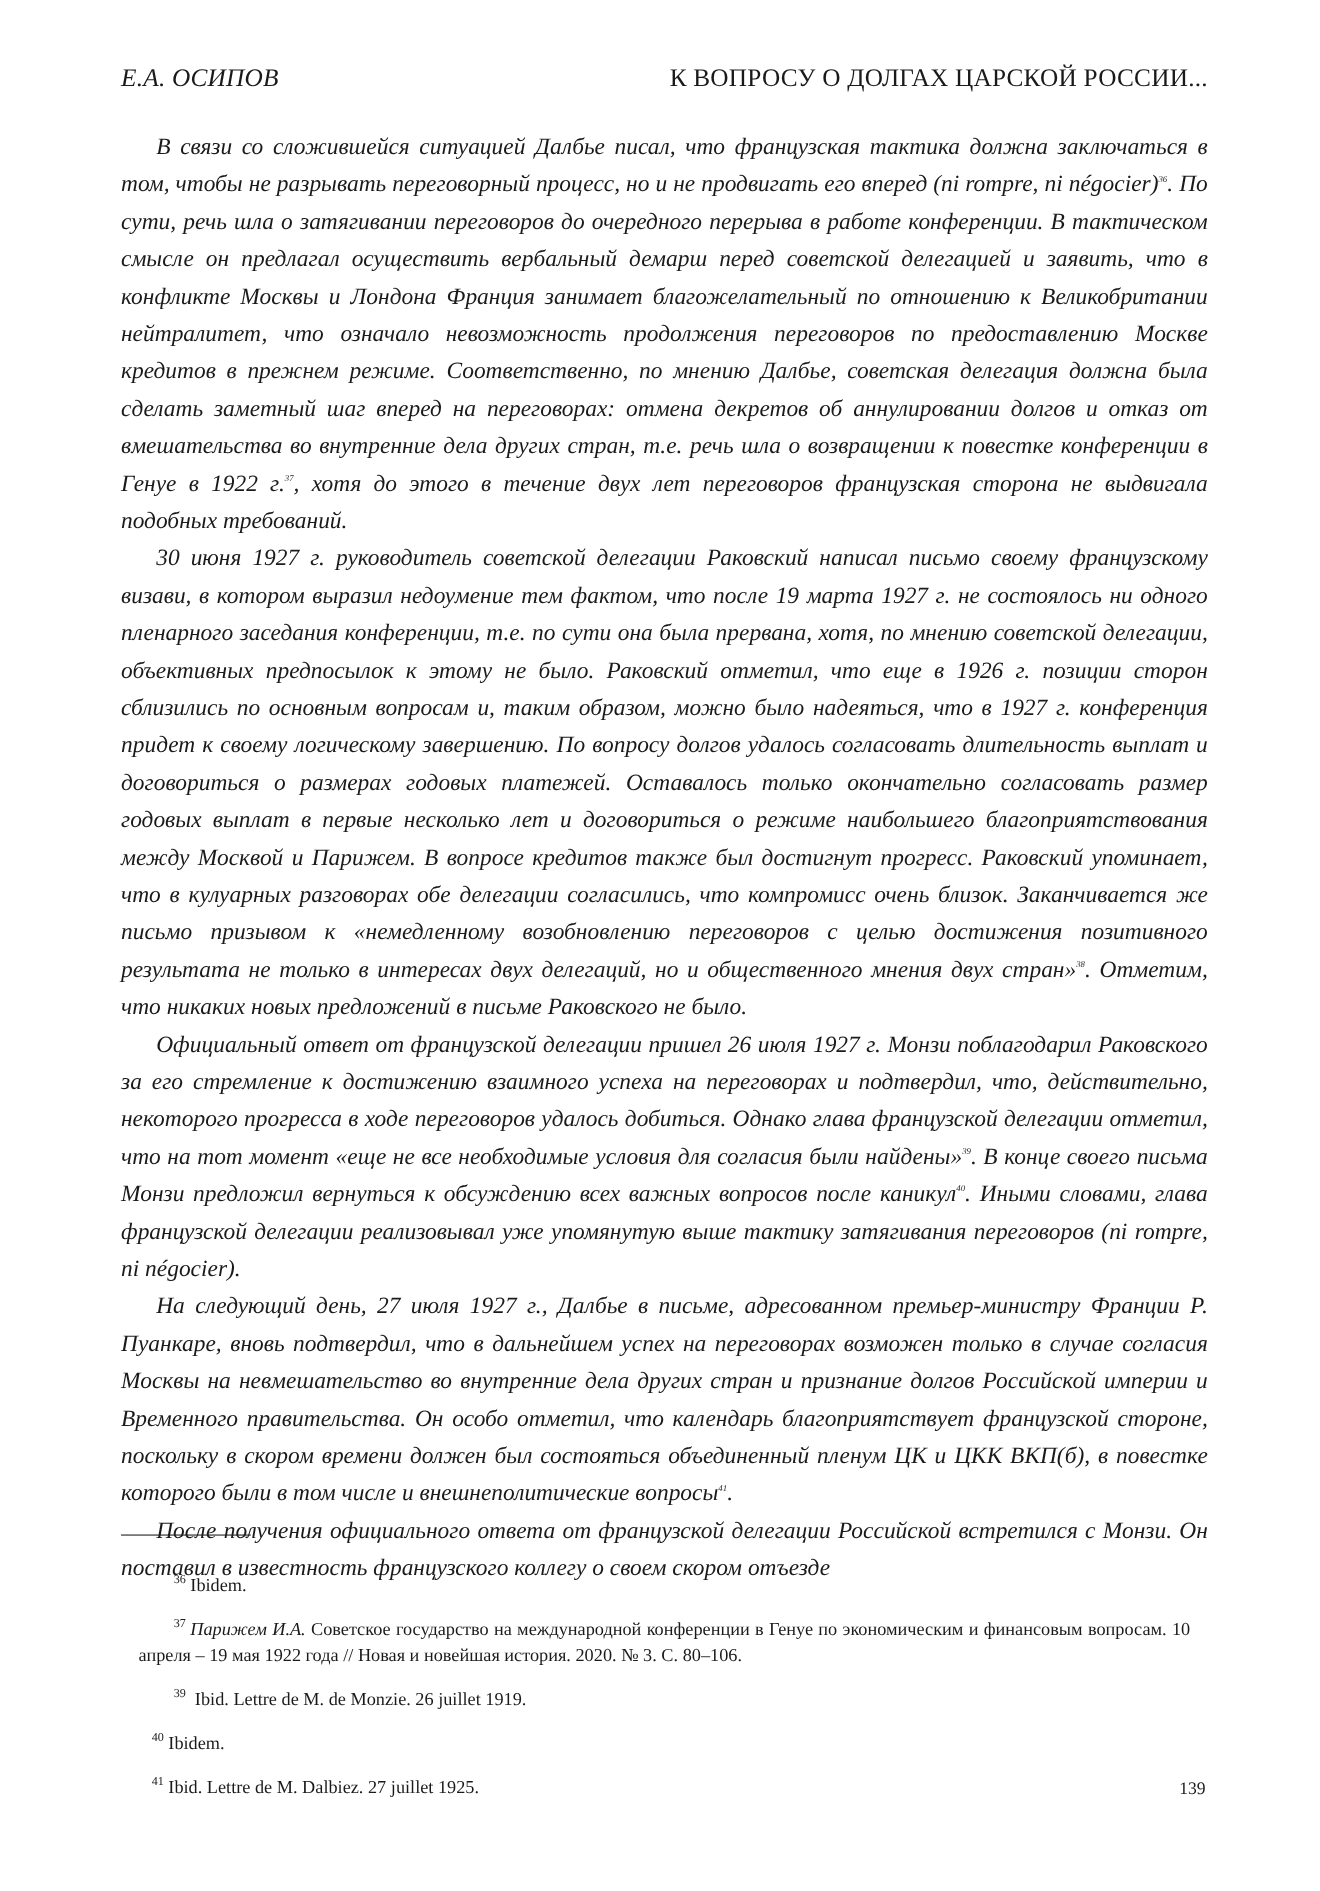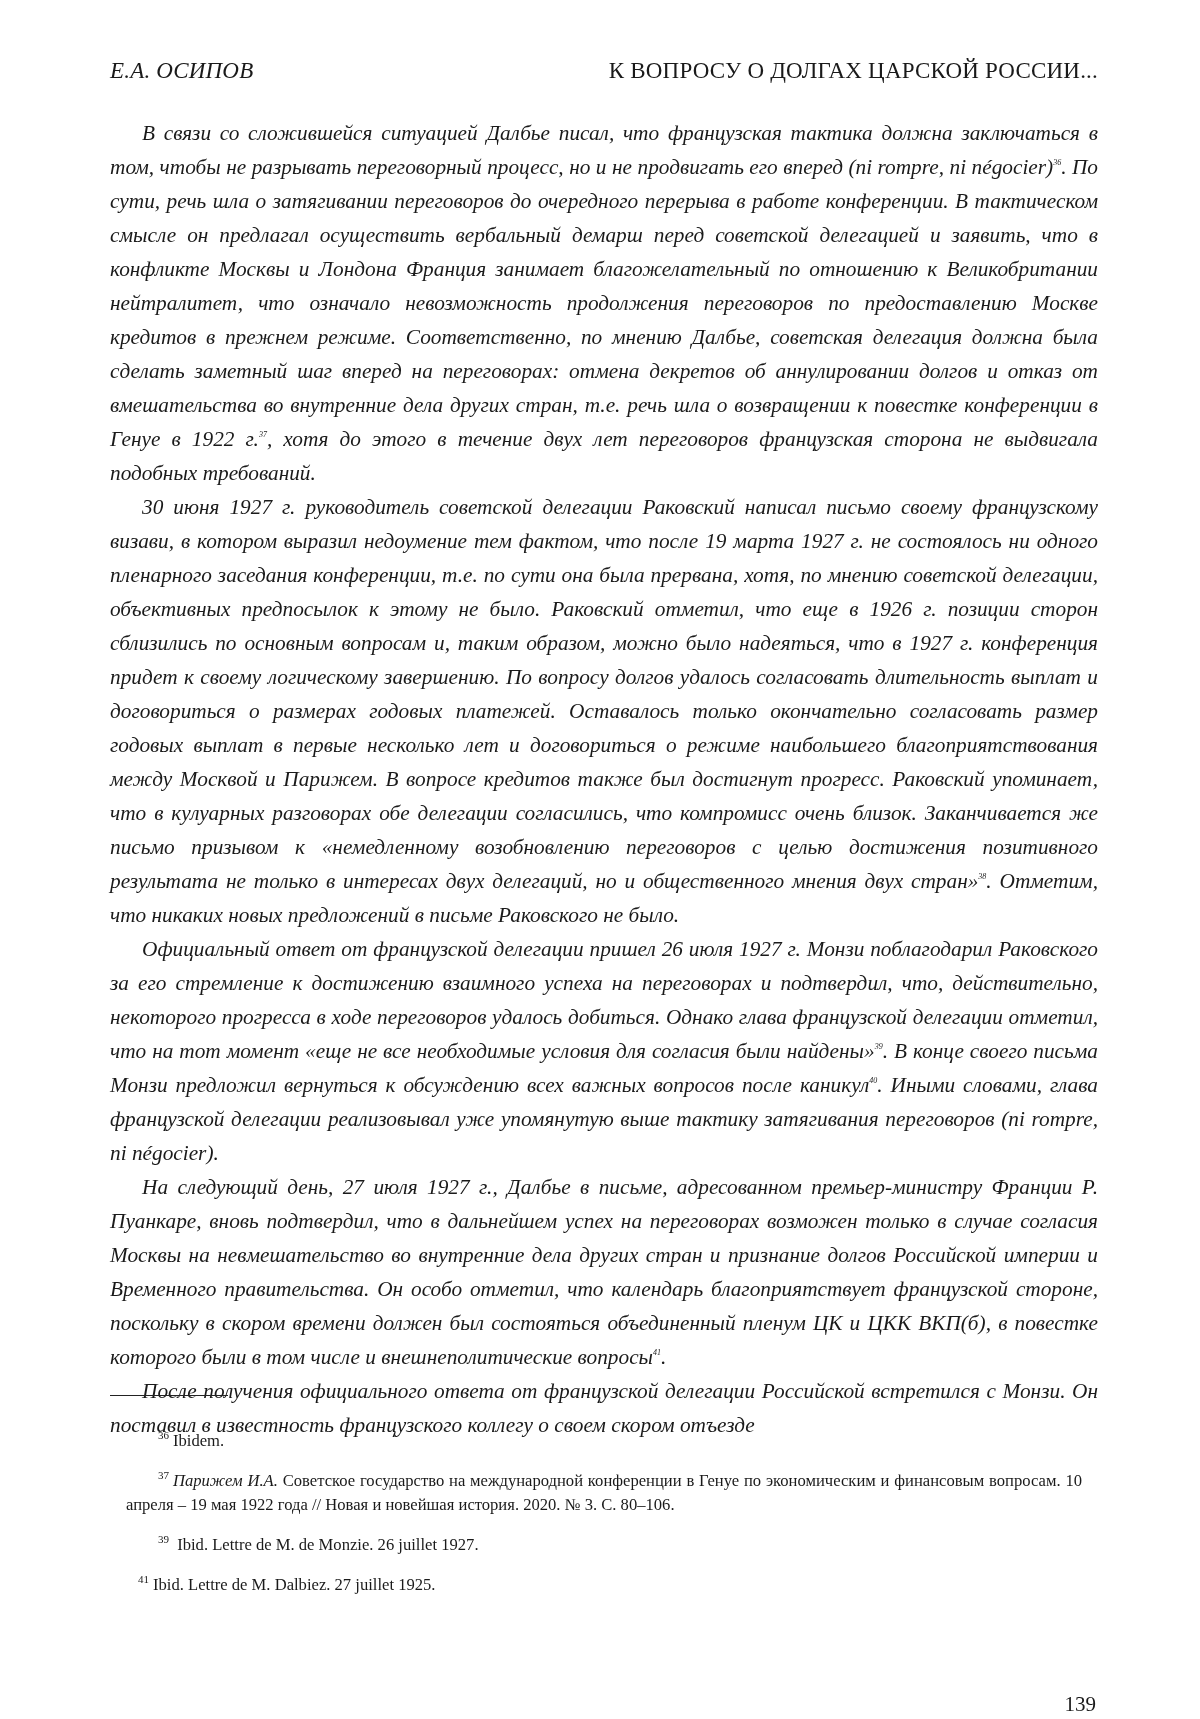--- a/index.html
+++ b/index.html
@@ -21,22 +21,22 @@
     .rule { position: absolute; top: 1395px; left: 0; width: 118px; height: 0; border-top: 1.5px solid #222; }
     .footnotes {
       position: absolute; top: 1413px; left: 0; width: 988px;
       font-family: "Liberation Serif", serif; font-size: 16.6px; line-height: 24px; text-align: justify;
     }
     .footnotes .fn-item { margin: 16px; text-indent: 32px; }
     .footnotes .fn-item.noindent { text-indent: 12px; }
     .footnotes sup { font-size: 11px; vertical-align: 7px; line-height: 0; margin-right: 4px; }
     .footnotes i { font-style: italic; }
     .page-number {
-      position: absolute; top: 1692px; right: 2px;
-      font-family: "Liberation Serif", serif; font-size: 21px;
+      position: absolute; top: 1618px; right: 2px;
+      font-family: "Liberation Serif", serif; font-size: 16px;
     }
   </style>
 </head>
 <body>
 
 <div class="page">
   <div class="running-head">
     <span class="rh-left">Е.А. ОСИПОВ</span>
     <span class="rh-right">К ВОПРОСУ О ДОЛГАХ ЦАРСКОЙ РОССИИ...</span>
   </div>
@@ -47,18 +47,19 @@
       <p><span>Официальный ответ от французской делегации пришел 26 июля 1927 г. Монзи по­благодарил Раковского за его стремление к достижению взаимного успеха на перегово­рах и подтвердил, что, действительно, некоторого прогресса в ходе переговоров удалось добиться. Однако глава французской делегации отметил, что на тот момент «еще не все необходимые условия для согласия были найдены»</span><sup class="fn">39</sup><span>. В конце своего письма Монзи пред­ложил вернуться к обсуждению всех важных вопросов после каникул</span><sup class="fn">40</sup><span>. Иными словами, глава французской делегации реализовывал уже упомянутую выше тактику затягивания переговоров (ni rompre, ni négocier).</span></p>
       <p><span>На следующий день, 27 июля 1927 г., Далбье в письме, адресованном премьер-мини­стру Франции Р. Пуанкаре, вновь подтвердил, что в дальнейшем успех на переговорах возможен только в случае согласия Москвы на невмешательство во внутренние дела дру­гих стран и признание долгов Российской империи и Временного правительства. Он осо­бо отметил, что календарь благоприятствует французской стороне, поскольку в скором времени должен был состояться объединенный пленум ЦК и ЦКК ВКП(б), в повестке которого были в том числе и внешнеполитические вопросы</span><sup class="fn">41</sup><span>.</span></p>
       <p><span>После получения официального ответа от французской делегации Российской встре­тился с Монзи. Он поставил в известность французского коллегу о своем скором отъезде</span></p>
     </div>
 
   <div class="rule"></div>
 
   <div class="footnotes" id="footnotes">
       <p class="fn-item"><sup>36</sup><span>Ibidem.</span></p>
       <p class="fn-item"><sup>37</sup><i>Парижем И.А.</i><span> Советское государство на международной конференции в Генуе по экономическим и финансовым вопросам. 10 апреля – 19 мая 1922 года // Новая и новейшая история. 2020. № 3. С. 80–106.</span></p>
-      <p class="fn-item"><sup>39</sup><span> Ibid. Lettre de M. de Monzie. 26 juillet 1927.</span></p>
+      <p class="fn-item"><sup>39</sup><span> Ibid. Lettre de M. de Monzie. 26 juillet 1919.</span></p>
+      <p class="fn-item noindent"><sup>40</sup><span>Ibidem.</span></p>
       <p class="fn-item noindent"><sup>41</sup><span>Ibid. Lettre de M. Dalbiez. 27 juillet 1925.</span></p>
     </div>
 
   <div class="page-number">139</div>
 </div>
 
 </body></html>

